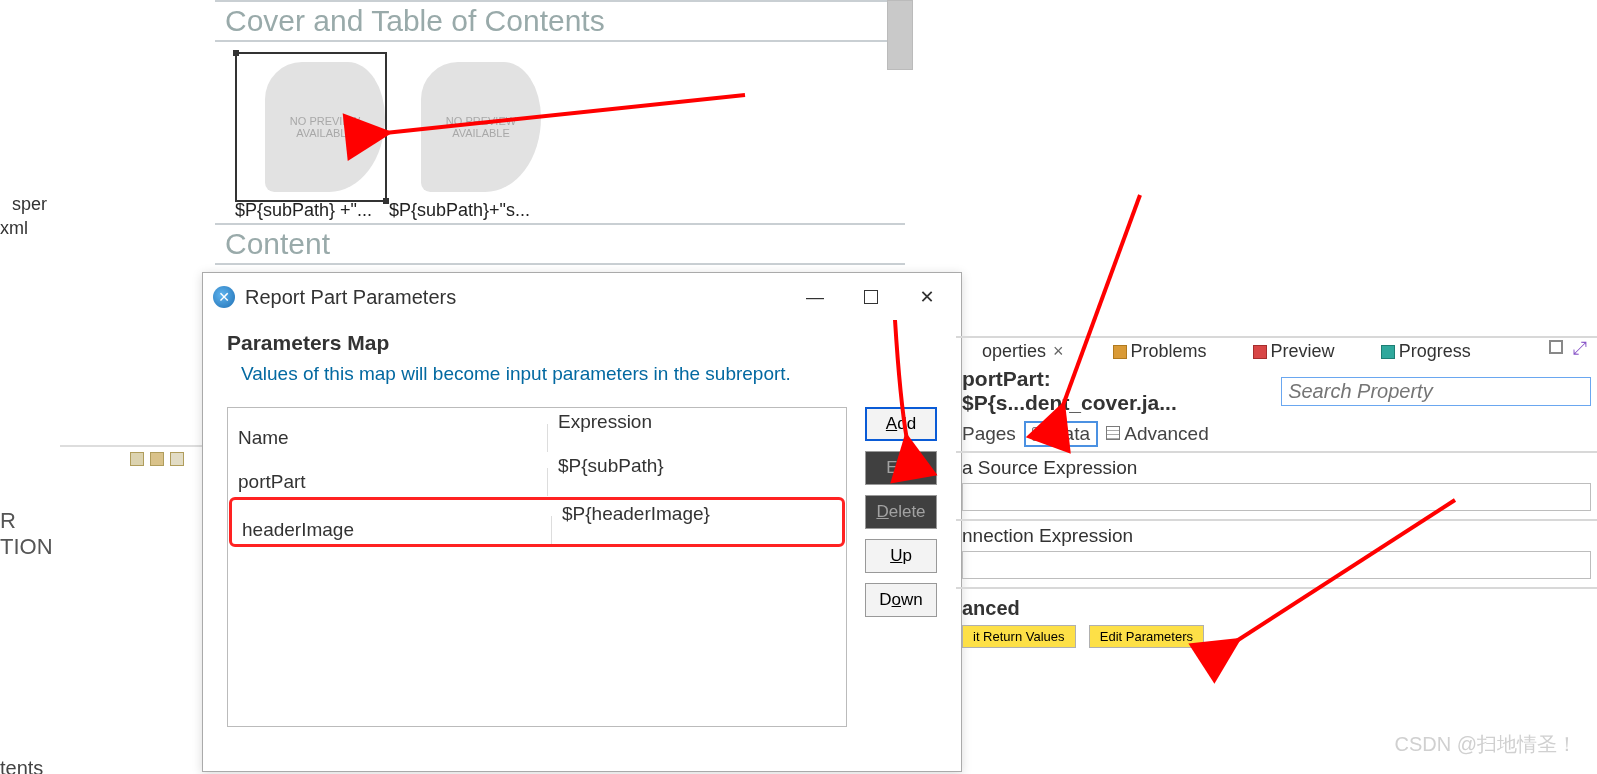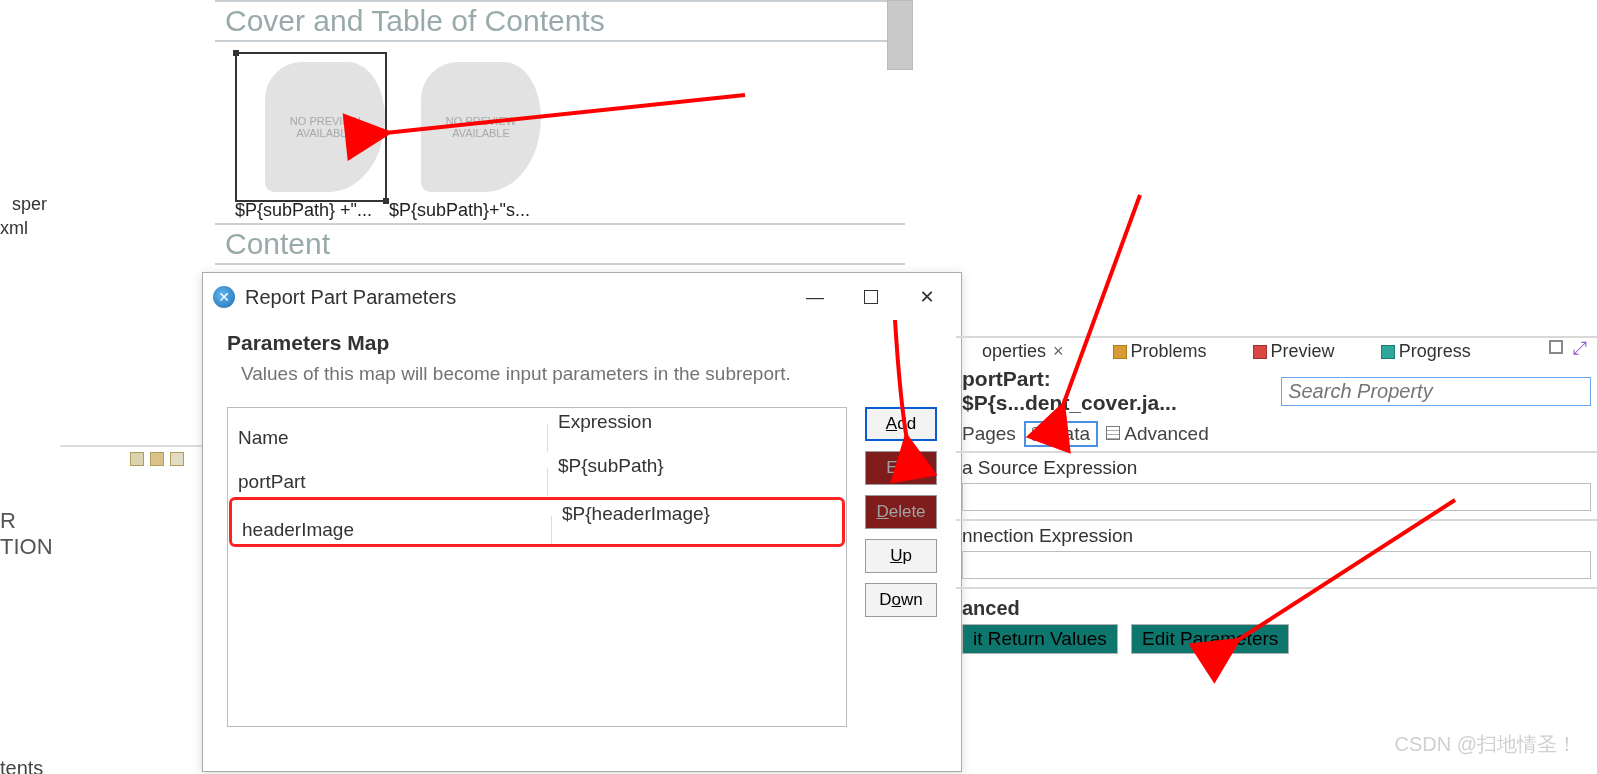--- a/index.html
+++ b/index.html
@@ -35,33 +35,33 @@
     .cap-row div { width: 152px; white-space: nowrap; overflow: hidden; }
 
     
     .dialog { position: absolute; left: 202px; top: 272px; width: 760px; height: 500px; background: #fff; border: 1px solid #aaa; box-shadow: 0 2px 10px rgba(0,0,0,.15); }
     .dlg-titlebar { height: 48px; display: flex; align-items: center; padding: 0 6px 0 10px; }
     .dlg-icon { width: 22px; height: 22px; border-radius: 50%; background: radial-gradient(circle at 40% 40%, #5fb4ef, #1f6fb3); margin-right: 10px; display:flex; align-items:center; justify-content:center; color:#fff; font-size:14px; }
     .dlg-title { flex: 1; font-size: 20px; color: #333; }
     .dlg-btn { width: 56px; height: 40px; display: flex; align-items: center; justify-content: center; color: #333; }
     .dlg-body { padding: 10px 24px; }
     .pm-title { font-weight: 600; font-size: 21px; margin-bottom: 8px; }
-    .pm-desc { font-size: 19px; color: #737373; margin: 8px 0 22px 14px; }
+    .pm-desc { font-size: 19px; color: #0369a1; margin: 8px 0 22px 14px; }
     .pm-content { display: flex; gap: 18px; }
     .table-wrap { flex: 1; border: 1px solid #bbb; height: 320px; }
     .tbl-head, .tbl-row { display: flex; }
     .cell { padding: 3px 10px; font-size: 19px; }
     .col-name { width: 320px; border-right: 1px solid #ddd; margin-top: 16px; }
     .col-expr { flex: 1; }
     .tbl-head .cell { color: #333; }
     .tbl-row.highlight { border: 3px solid #f22; border-radius: 6px; margin: 1px; }
     .btn-col { display: flex; flex-direction: column; gap: 10px; width: 72px; }
     .btn-col button { height: 34px; border: 1px solid #999; background: #f3f3f3; font-size: 17px; cursor: pointer; }
     .btn-col button.focus { outline: 2px solid #0a5bd6; outline-offset: -2px; }
-    .btn-col button:disabled { color: #a2a2a2; background:#7f1d1d; }
+    .btn-col button:disabled { color: #a2a2a2; background:#404040; }
     .u { text-decoration: underline; }
 
     
     .right-panel { position: absolute; left: 956px; top: 336px; right: 0; }
     .tabs-row { display: flex; align-items: center; gap: 6px; font-size: 18px; color: #333; padding: 2px 6px; border-top: 2px solid #d8d8d8; }
     .tab-item { display: flex; align-items: center; gap: 4px; padding: 1px 20px; }
     .tab-close { color: #666; padding: 0 3px; }
     .tab-icon { width: 14px; height: 14px; display: inline-block; background: #d99a36; border: 1px solid #b07a1f; }
     .tab-icon.red { background: #d84646; border-color:#a52e2e; }
     .tab-icon.teal { background: #2fa89c; border-color:#1d7e74; }
@@ -69,21 +69,21 @@
     .sel-title { font-size: 21px; font-weight: 600; }
     .search-box { border: 1px solid #6aa7f0; color: #2c72d9; width: 310px; padding: 2px 6px; font-size: 20px; font-style: italic; }
     .sec-tabs { display: flex; gap: 8px; padding: 4px 6px; font-size: 19px; align-items: center; }
     .sec-tab { color: #444; }
     .sec-tab.active { border: 2px solid #4b91e2; padding: 0 6px; display:flex; align-items:center; gap:4px; }
     .db-icon { width:14px; height:14px; border:1px solid #7a7a7a; border-radius:2px; background: linear-gradient(#ddd,#bbb); display:inline-block; }
     .grid-icon { width:14px; height:14px; border:1px solid #7a7a7a; display:inline-block; background: repeating-linear-gradient(#fff,#fff 3px,#aaa 3px,#aaa 4px); }
     .prop-section { border-top: 2px solid #d8d8d8; padding: 4px 6px 8px 6px; font-size: 19px; }
     .prop-field { border: 1px solid #bdbdbd; height: 28px; margin-top: 4px; margin-left: 0; }
     .prop-section-title { font-weight: 600; font-size: 20px; padding: 4px 0; }
-    .edit-btn { border: 1px solid #b0b0b0; background: #0f766e; padding: 3px 10px; font-size: 19px; margin-right: 8px; cursor: pointer; }
+    .edit-btn { border: 1px solid #b0b0b0; background: #fde047; padding: 3px 10px; font-size: 13px; margin-right: 8px; cursor: pointer; }
     .ext-icon { position: absolute; right: 10px; top: 2px; color: #8854c8; font-size: 18px; }
     .maximize-icon { position:absolute; right: 34px; top: 4px; width:14px; height:14px; border:2px solid #888; }
 
     
     .arrow { position: absolute; pointer-events: none; }
 
     
     .watermark { position: absolute; right: 20px; bottom: 16px; color: #d0d0d0; font-size: 20px; }
   </style>
 </head>

